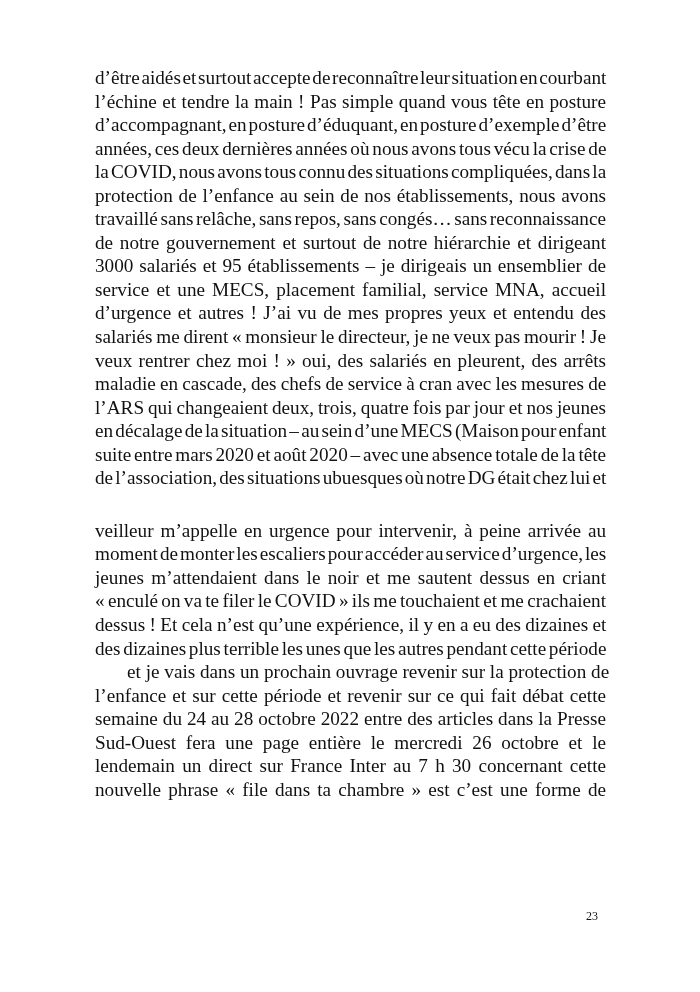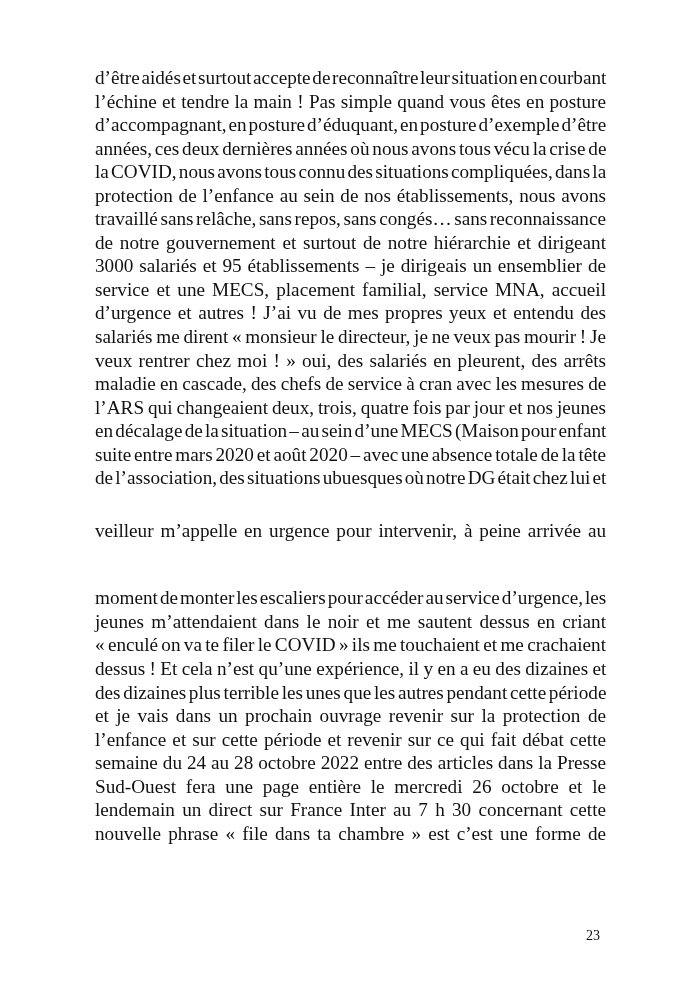--- a/index.html
+++ b/index.html
@@ -11,34 +11,34 @@
     position: absolute; left: 95px; top: 66px; width: 511px;
     font-family: "Liberation Serif", serif;
     font-size: 19.2px; line-height: 23.55px; color: #111111;
   }
   .line {
     display: block; white-space: nowrap; text-align: justify; text-align-last: justify;
     height: 23.55px; overflow: visible;
   }
   .line span { white-space: normal; }
   .page-number {
-    position: absolute; left: 586px; top: 928px;
-    font-family: "Liberation Serif", serif; font-size: 14px; color: #111111;
+    position: absolute; left: 586px; top: 909px;
+    font-family: "Liberation Serif", serif; font-size: 12px; color: #111111;
   }
 </style>
 </head>
 <body>
 
 <div class="page">
   <div class="text-block" id="text-block">
       <div class="line" style="white-space: normal;">
         <span style="display: block; text-align: justify; text-align-last: justify; white-space: nowrap; word-spacing: -3.1px;">d’être aidés et surtout accepte de reconnaître leur situation en courbant</span>
       </div>
       <div class="line" style="white-space: normal;">
-        <span style="display: block; text-align: justify; text-align-last: justify; white-space: nowrap; word-spacing: 0px;">l’échine et tendre la main ! Pas simple quand vous êtes en posture</span>
+        <span style="display: block; text-align: justify; text-align-last: justify; white-space: nowrap; word-spacing: 0px;">l’échine et tendre la main ! Pas simple quand vous tête en posture</span>
       </div>
       <div class="line" style="white-space: normal;">
         <span style="display: block; text-align: justify; text-align-last: justify; white-space: nowrap; word-spacing: -2.85714px;">d’accompagnant, en posture d’éduquant, en posture d’exemple d’être</span>
       </div>
       <div class="line" style="white-space: normal;">
         <span style="display: block; text-align: justify; text-align-last: justify; white-space: nowrap; word-spacing: -2px;">années, ces deux dernières années où nous avons tous vécu la crise de</span>
       </div>
       <div class="line" style="white-space: normal;">
         <span style="display: block; text-align: justify; text-align-last: justify; white-space: nowrap; word-spacing: -2.6px;">la COVID, nous avons tous connu des situations compliquées, dans la</span>
       </div>
@@ -78,36 +78,36 @@
       <div class="line" style="white-space: normal;">
         <span style="display: block; text-align: justify; text-align-last: justify; white-space: nowrap; word-spacing: -1.92857px;">suite entre mars 2020 et août 2020 – avec une absence totale de la tête</span>
       </div>
       <div class="line" style="white-space: normal;">
         <span style="display: block; text-align: justify; text-align-last: justify; white-space: nowrap; word-spacing: -2.63636px;">de l’association, des situations ubuesques où notre DG était chez lui et</span>
       </div>
       <div class="line" style="white-space: normal;">
         <span style="display: block; text-align: justify; text-align-last: justify; white-space: nowrap; word-spacing: 0px; margin-top: 29px;">veilleur m’appelle en urgence pour intervenir, à peine arrivée au</span>
       </div>
       <div class="line" style="white-space: normal;">
-        <span style="display: block; text-align: justify; text-align-last: justify; white-space: nowrap; word-spacing: -2.8px; margin-top: 44px;">moment de monter les escaliers pour accéder au service d’urgence, les</span>
+        <span style="display: block; text-align: justify; text-align-last: justify; white-space: nowrap; word-spacing: -2.8px;">moment de monter les escaliers pour accéder au service d’urgence, les</span>
       </div>
       <div class="line" style="white-space: normal;">
         <span style="display: block; text-align: justify; text-align-last: justify; white-space: nowrap; word-spacing: 0px;">jeunes m’attendaient dans le noir et me sautent dessus en criant</span>
       </div>
       <div class="line" style="white-space: normal;">
         <span style="display: block; text-align: justify; text-align-last: justify; white-space: nowrap; word-spacing: -1.5px;">« enculé on va te filer le COVID » ils me touchaient et me crachaient</span>
       </div>
       <div class="line" style="white-space: normal;">
         <span style="display: block; text-align: justify; text-align-last: justify; white-space: nowrap; word-spacing: -0.428571px;">dessus ! Et cela n’est qu’une expérience, il y en a eu des dizaines et</span>
       </div>
       <div class="line" style="white-space: normal;">
         <span style="display: block; text-align: justify; text-align-last: justify; white-space: nowrap; word-spacing: -2.09091px;">des dizaines plus terrible les unes que les autres pendant cette période</span>
       </div>
       <div class="line" style="white-space: normal;">
-        <span style="display: block; text-align: justify; text-align-last: justify; white-space: nowrap; word-spacing: 0px;">et je vais dans un prochain ouvrage revenir sur la protection de</span>
+        <span style="display: block; text-align: justify; text-align-last: justify; white-space: nowrap; word-spacing: 0px; margin-left: 32px;">et je vais dans un prochain ouvrage revenir sur la protection de</span>
       </div>
       <div class="line" style="white-space: normal;">
         <span style="display: block; text-align: justify; text-align-last: justify; white-space: nowrap; word-spacing: 0px;">l’enfance et sur cette période et revenir sur ce qui fait débat cette</span>
       </div>
       <div class="line" style="white-space: normal;">
         <span style="display: block; text-align: justify; text-align-last: justify; white-space: nowrap; word-spacing: 0px;">semaine du 24 au 28 octobre 2022 entre des articles dans la Presse</span>
       </div>
       <div class="line" style="white-space: normal;">
         <span style="display: block; text-align: justify; text-align-last: justify; white-space: nowrap; word-spacing: 0px;">Sud-Ouest fera une page entière le mercredi 26  octobre et le</span>
       </div>

